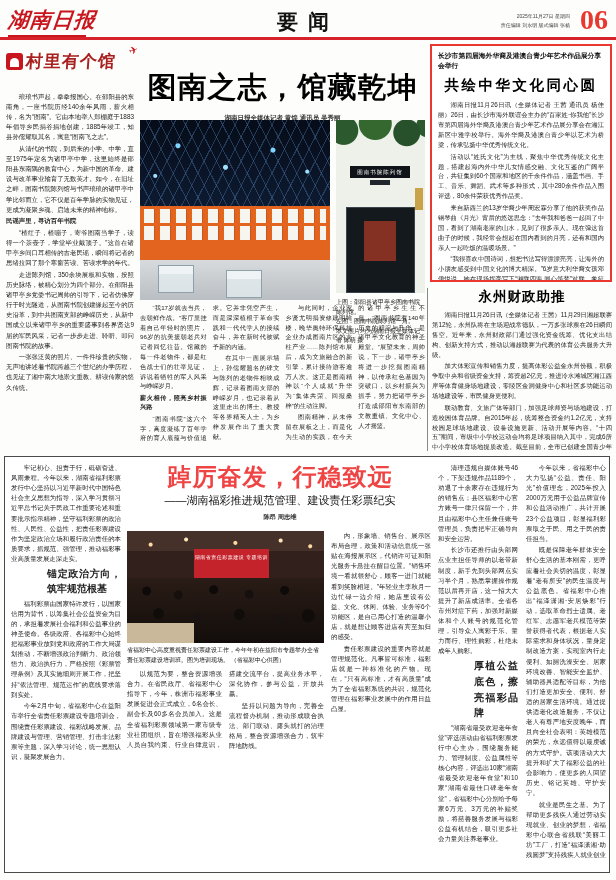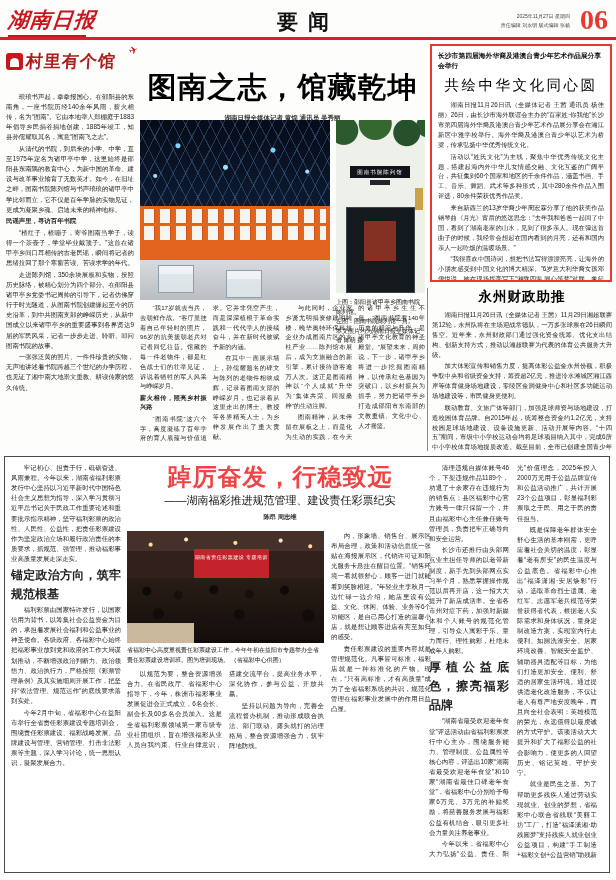--- a/index.html
+++ b/index.html
@@ -70,21 +70,21 @@
   #photo-building .plaque{position:absolute;right:2px;top:68px;width:8px;height:22px;background:#c9a24a;}
   #lead-photo-captions{position:absolute;left:336px;top:298px;width:89px;}
   
   #lead-flow{position:absolute;left:140px;top:303px;width:285px;height:148px;overflow:hidden;
      column-count:4;column-gap:6px;}
   #lead-flow p{font-size:6.2px;}
   
   #red-box{position:absolute;left:430px;top:44px;width:182px;height:238px;border:2.5px solid #e8382f;
      box-sizing:border-box;padding:5px 6px;overflow:hidden;background:#fff;}
   #red-box .kicker{font-size:6.8px;font-weight:bold;line-height:1.5;text-align:left;color:#111;}
-  #red-box .title{font-size:14.5px;font-weight:normal;letter-spacing:2.5px;text-align:center;margin:5px 0 5px;color:#000;}
+  #red-box .title{font-size:14.5px;font-weight:bold;letter-spacing:2.5px;text-align:center;margin:5px 0 5px;color:#000;}
   #red-box p{font-size:6.3px;}
   
   #yz-divider-v{position:absolute;left:427px;top:288px;width:1px;height:163px;background:#888;}
   #yongzhou{position:absolute;left:432px;top:288px;width:180px;height:163px;overflow:hidden;}
   #yongzhou .title{font-size:13.5px;font-weight:bold;text-align:center;line-height:1.35;letter-spacing:1px;color:#000;}
   #yongzhou .body{margin-top:4px;}
   #yongzhou p{font-size:6.3px;}
   
   #bottom-box{position:absolute;left:4px;top:456px;width:606px;height:417px;border:1px solid #4a4a4a;
      box-sizing:border-box;background:#fff;}
@@ -113,23 +113,23 @@
      radial-gradient(circle 6px at 36% 62%,#181210 0 5px,transparent 6px),
      radial-gradient(circle 6px at 57% 56%,#100c0a 0 5px,transparent 6px),
      radial-gradient(circle 6px at 77% 63%,#181210 0 5px,transparent 6px),
      radial-gradient(circle 7px at 92% 58%,#100c0a 0 6px,transparent 7px),
      linear-gradient(#2a1c16,#120d0b);}
   #photo-conf .table{position:absolute;left:0;bottom:0;width:34%;height:18%;background:#c9b89a;}
   #bb-caption{position:absolute;left:122px;top:189px;width:197px;}
   #bb-flow2{position:absolute;left:122px;top:212px;width:197px;height:196px;overflow:hidden;
      column-count:2;column-gap:7px;}
   #bb-col4{position:absolute;left:326px;top:74px;width:100px;height:334px;overflow:hidden;}
-  #bb-right{position:absolute;left:424px;top:6px;width:168px;height:402px;overflow:hidden;
+  #bb-right{position:absolute;left:433px;top:6px;width:168px;height:402px;overflow:hidden;
      column-count:2;column-gap:8px;}
-  #bb-right .subhead,#bb-col1 .subhead{font-size:12px;}
+  #bb-right .subhead,#bb-col1 .subhead{font-size:10px;margin-left:36px;}
 </style>
 </head>
 <body>
 
 <div id="masthead">
   <div class="logo">湖南日报</div>
   <div class="logo-bar"></div>
 </div>
 <div id="section-name">要闻</div>
 <div id="issue-info">

